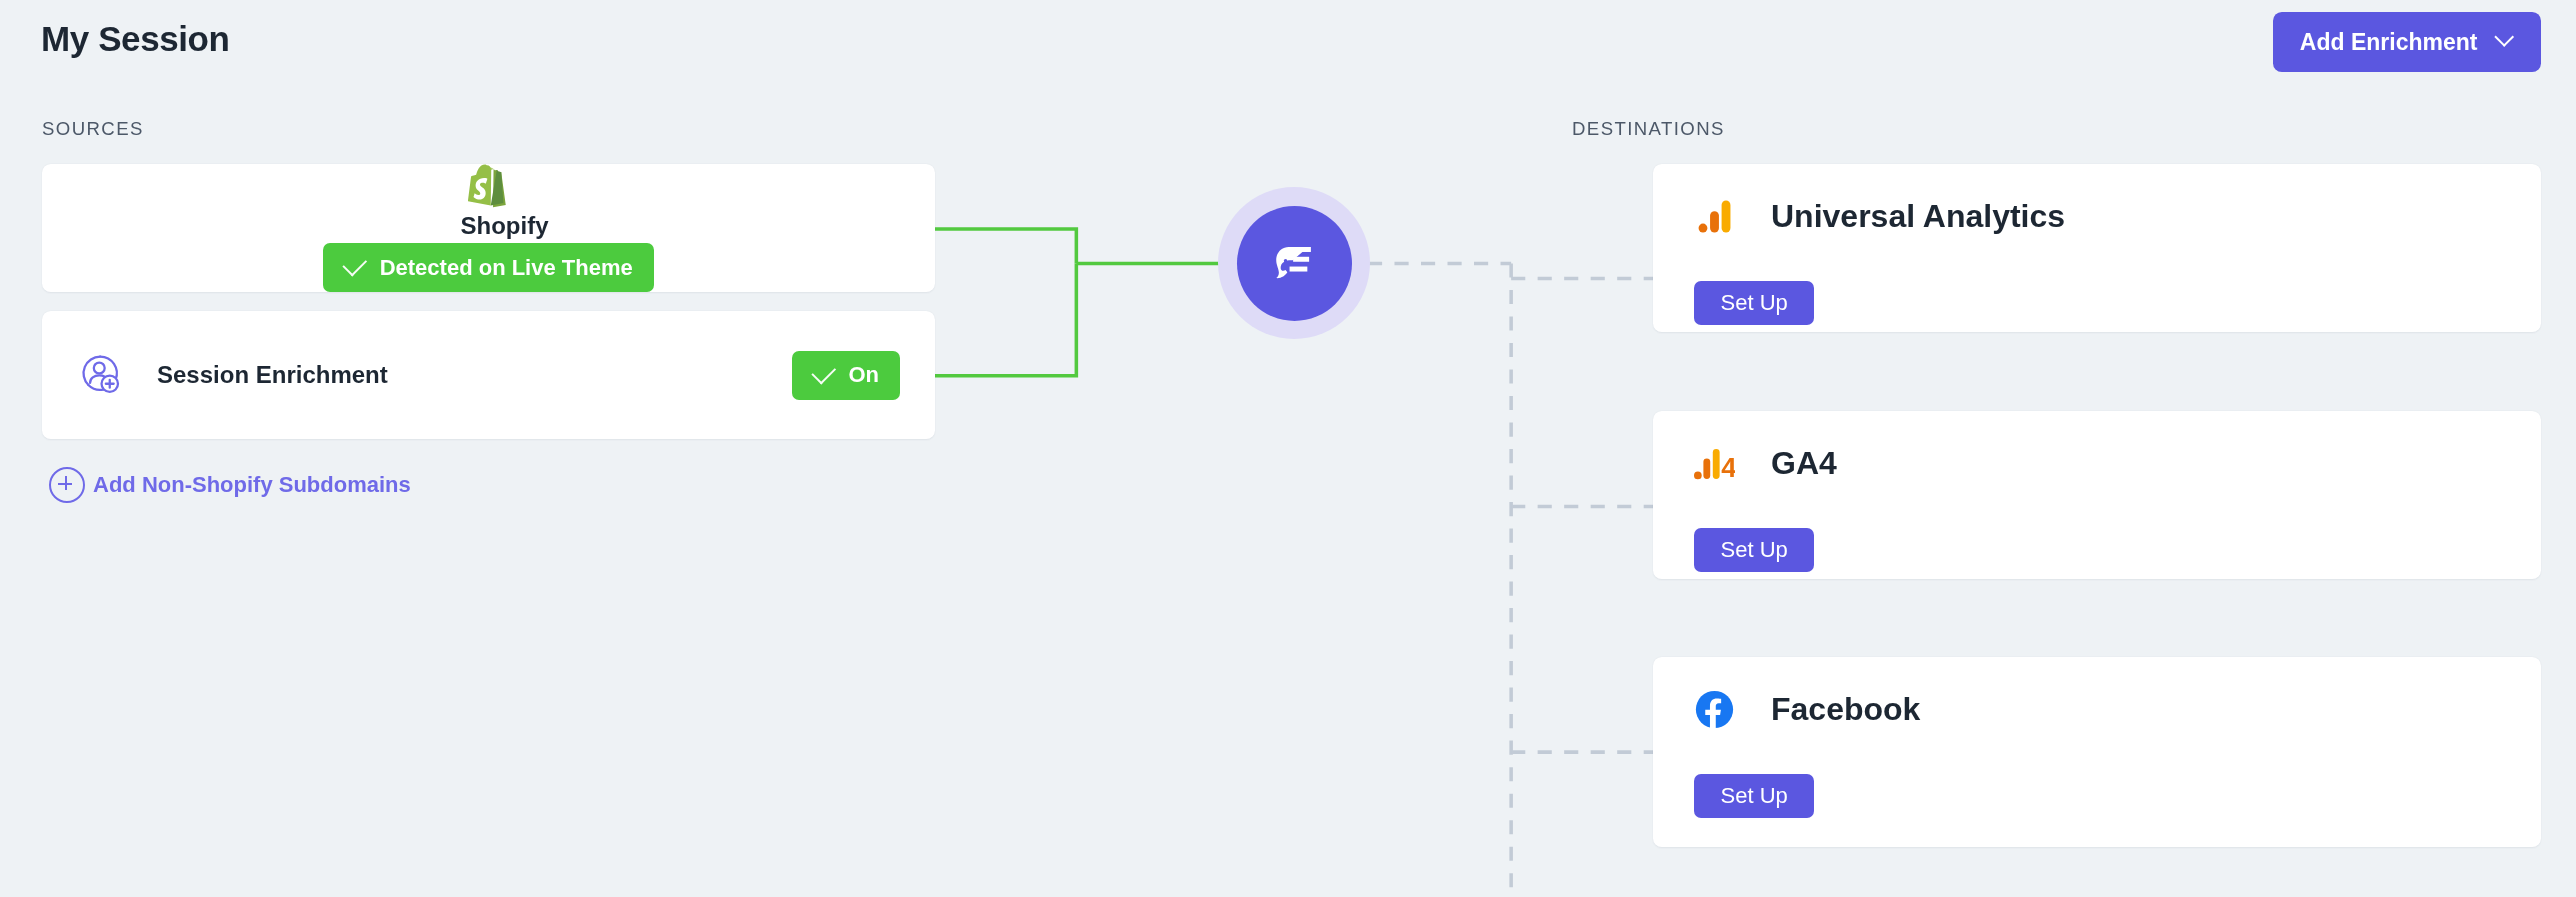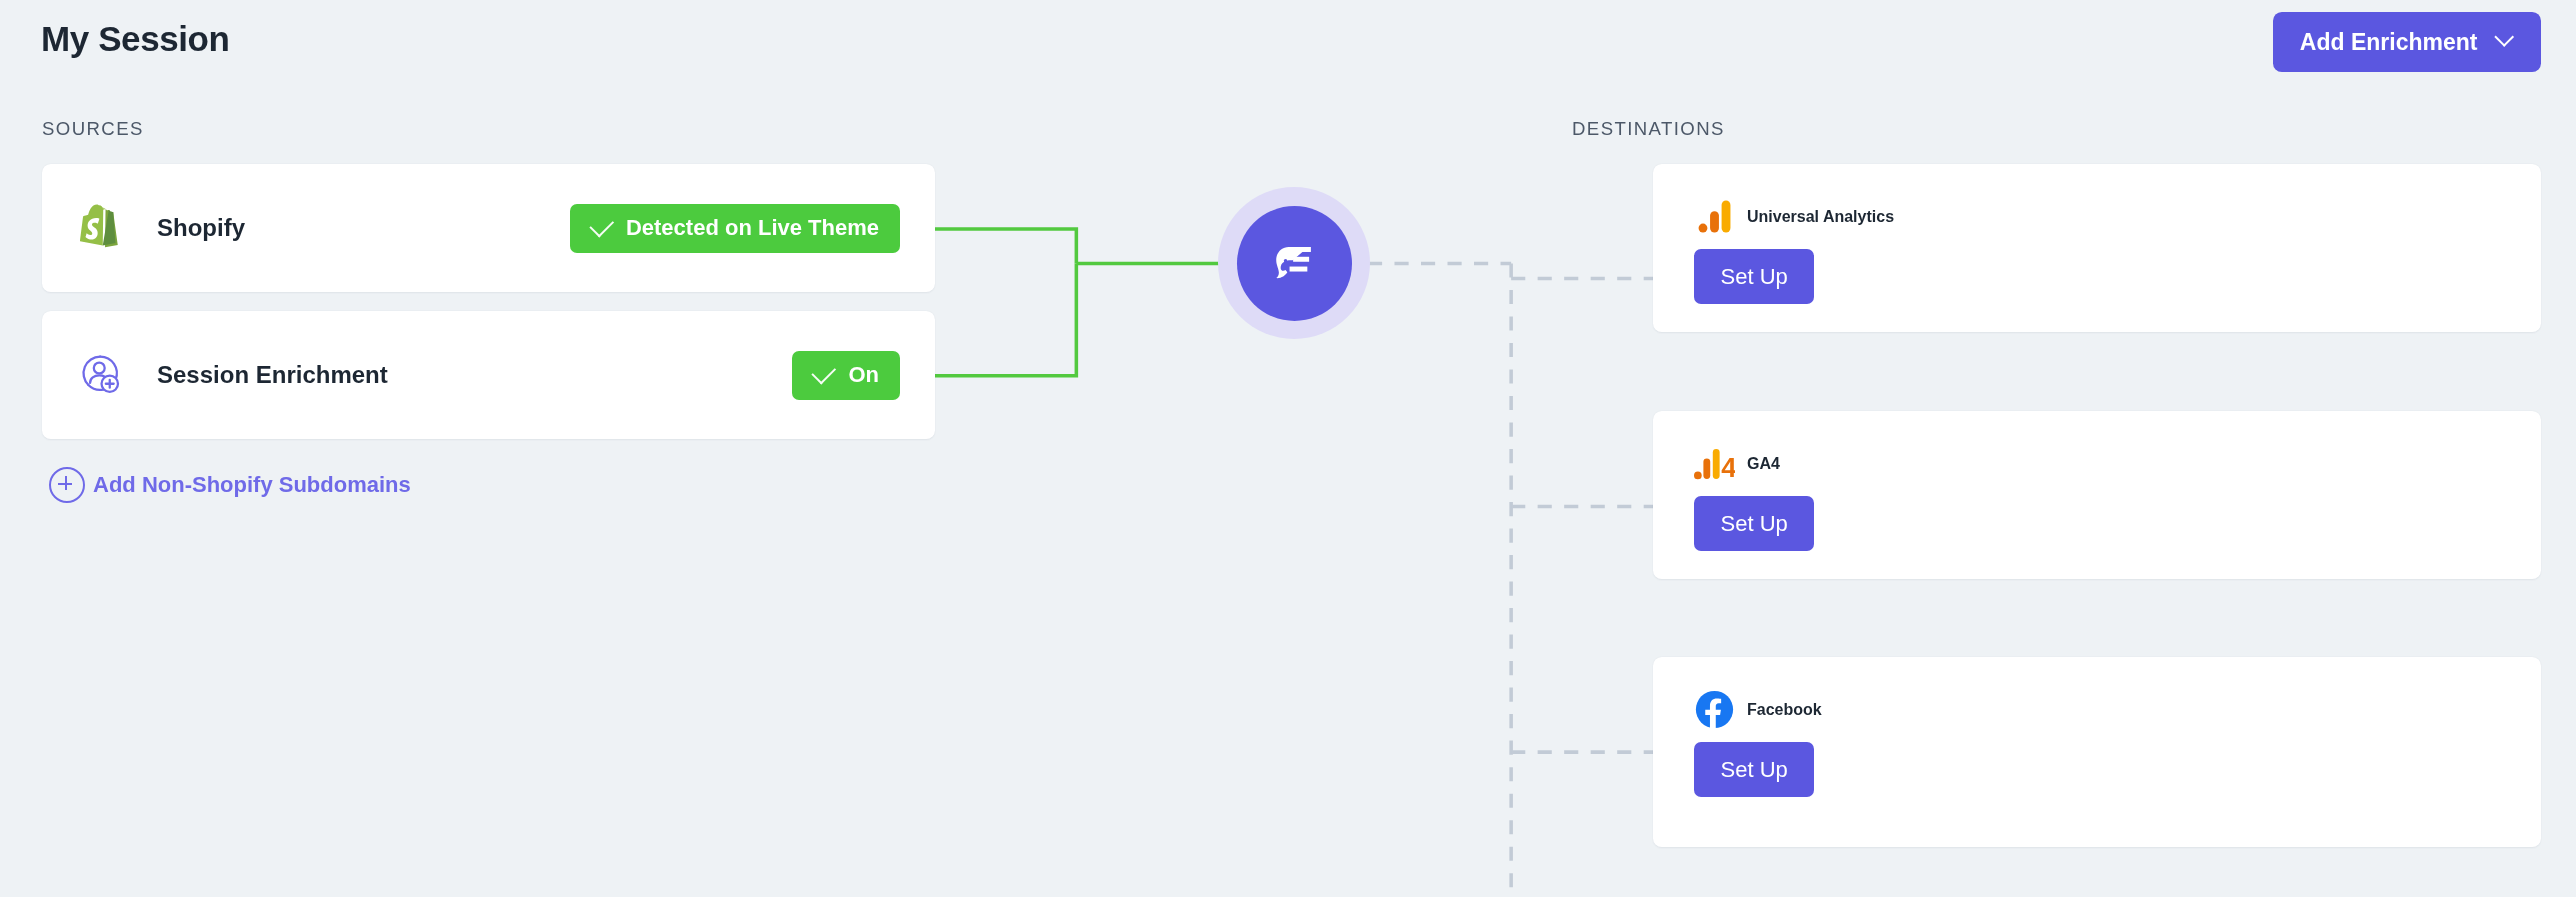--- a/index.html
+++ b/index.html
@@ -85,21 +85,21 @@
 
   .source-card {
     left: 42px;
     width: 893px;
     height: 128px;
     display: flex;
     align-items: center;
     padding: 0 35px;
     box-sizing: border-box;
   }
-  #card-shopify { top: 164px; }
+  #card-shopify { top: 164px; flex-direction: column; }
   #card-session { top: 311px; }
 
   .src-icon {
     width: 48px;
     height: 48px;
     flex: 0 0 48px;
     display: flex;
     align-items: center;
     justify-content: center;
   }
@@ -226,28 +226,28 @@
   }
   .dest-icon {
     width: 41px;
     height: 41px;
     flex: 0 0 41px;
     display: flex;
     align-items: center;
     justify-content: center;
   }
   .dest-name {
-    margin-left: 12px;
-    font-size: 16px;
+    margin-left: 36px;
+    font-size: 32px;
     font-weight: bold;
     color: #1d2733;
   }
   .setup-btn {
-    margin-top: 12px;
-    height: 55px;
+    margin-top: 44px;
+    height: 44px;
     padding: 0 26.5px;
     background: #5b57e0;
     border: none;
     border-radius: 7px;
     color: #ffffff;
     font-family: "Liberation Sans", sans-serif;
     font-size: 22px;
     font-weight: normal;
     cursor: pointer;
     display: inline-flex;

